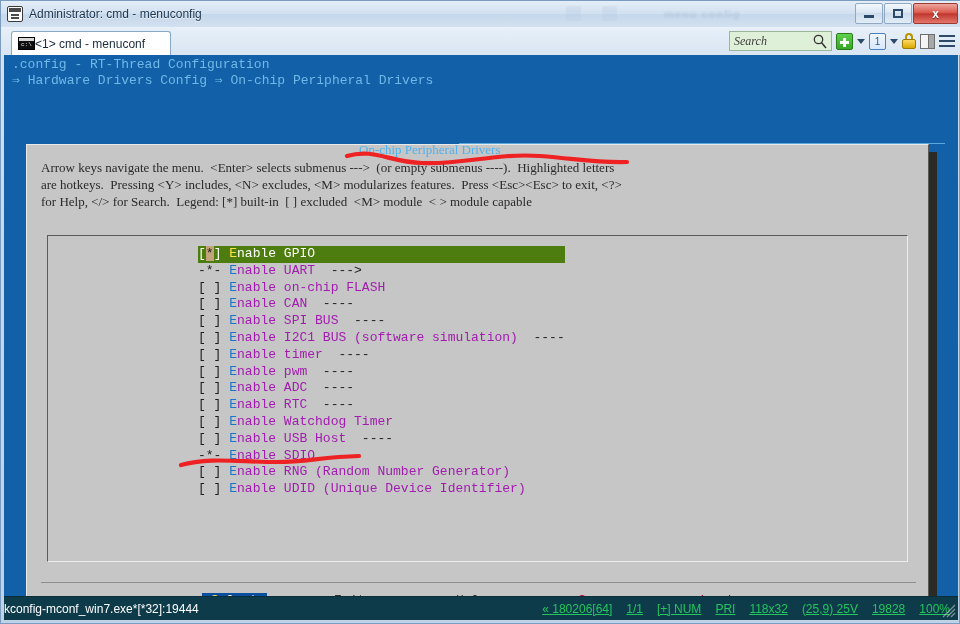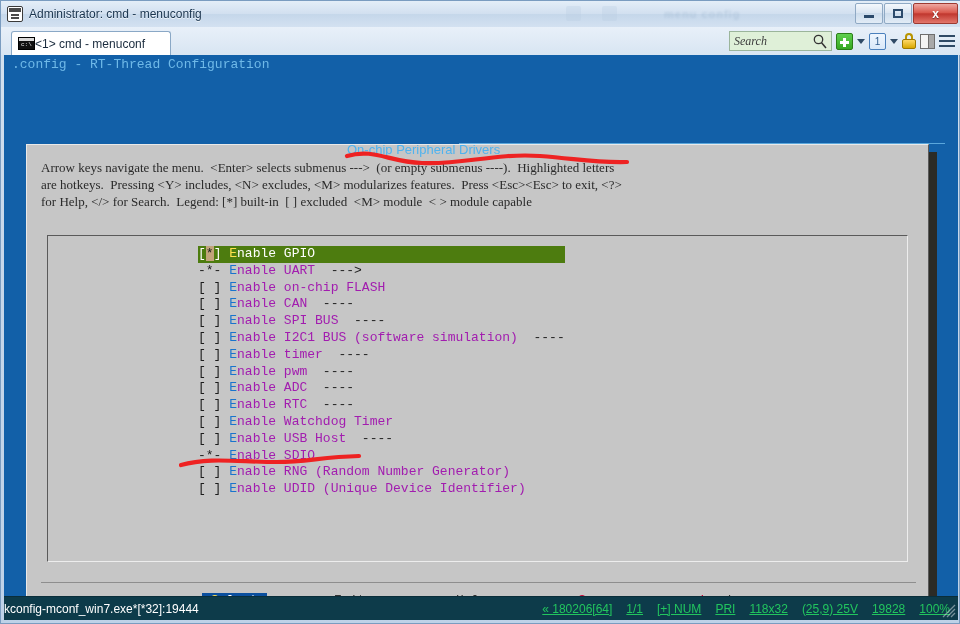--- a/index.html
+++ b/index.html
@@ -174,23 +174,23 @@
     position: absolute; left: 30px; top: 97px; width: 903px; height: 482px;
     background: #2b2b26;
   }
   #dialog {
     position: absolute; left: 22px; top: 89px; width: 903px; height: 482px;
     background: #c6c6c6;
     border-top: 1px solid #e9e9e9; border-left: 1px solid #e9e9e9;
     border-right: 1px solid #5a5a5a; border-bottom: 1px solid #5a5a5a;
   }
   #dialog-title {
-    position: absolute; left: 320px; top: -3px;
+    position: absolute; left: 332px; top: -3px;
     font-size: 13px; color: #4fb3ef; background: transparent;
-    font-family: Liberation Sans, sans-serif; white-space: pre;
+    font-family: Liberation Serif, serif; white-space: pre;
   }
   #help-text {
     position: absolute; left: 14px; top: 14px; width: 880px;
     font-size: 13px; line-height: 17px; color: #2a2a2a;
     font-family: Liberation Serif, serif; white-space: pre;
   }
 
   
   #listbox {
     position: absolute; left: 20px; top: 90px; width: 861px; height: 327px;
@@ -309,21 +309,21 @@
       <div id="menu-icon">
           <span></span>
           <span></span>
           <span></span>
         </div>
     </div>
   </div>
 
   <div id="terminal">
 
-    <div id="term-header"><span>.config - RT-Thread Configuration</span><br></div>
+    <div id="term-header"><span>.config - RT-Thread Configuration</span><br><span class="line2">⇒ Hardware Drivers Config ⇒ On-chip Peripheral Drivers</span></div>
     <div id="hdr-rule"></div>
 
     <div id="dialog-shadow"></div>
 
     <div id="dialog">
       <div id="dialog-title">On-chip Peripheral Drivers</div>
 
       <div id="help-text"><span>Arrow keys navigate the menu.  &lt;Enter&gt; selects submenus ---&gt;  (or empty submenus ----).  Highlighted letters</span>
 <span>are hotkeys.  Pressing &lt;Y&gt; includes, &lt;N&gt; excludes, &lt;M&gt; modularizes features.  Press &lt;Esc&gt;&lt;Esc&gt; to exit, &lt;?&gt;</span>
 <span>for Help, &lt;/&gt; for Search.  Legend: [*] built-in  [ ] excluded  &lt;M&gt; module  &lt; &gt; module capable</span></div>

